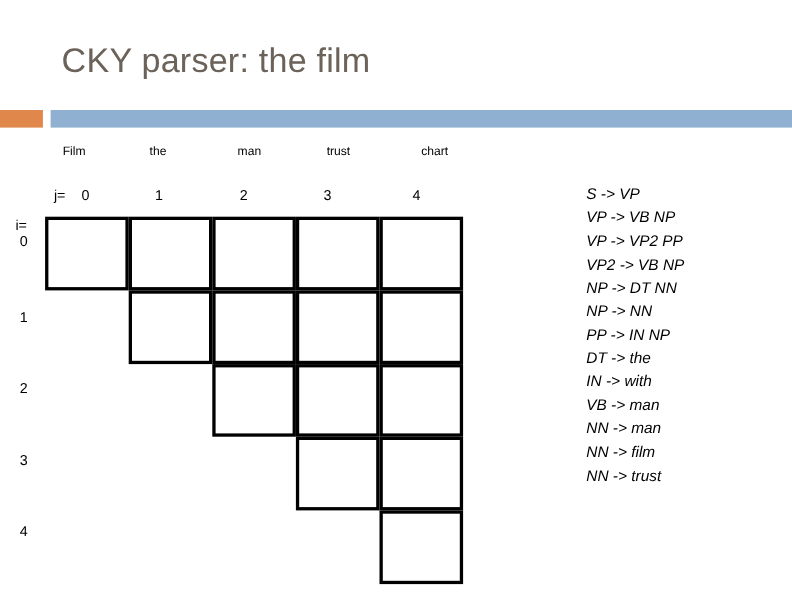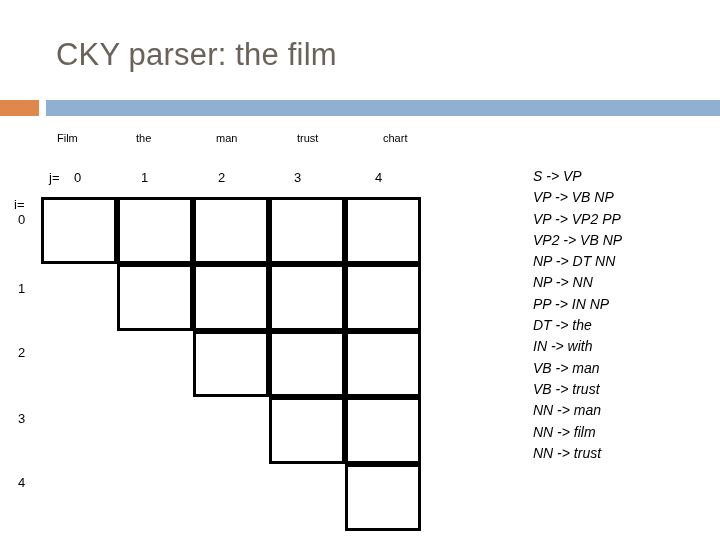--- a/index.html
+++ b/index.html
@@ -185,17 +185,16 @@
     <div class="rule">S -&gt; VP</div>
     <div class="rule">VP -&gt; VB NP</div>
     <div class="rule">VP -&gt; VP2 PP</div>
     <div class="rule">VP2 -&gt; VB NP</div>
     <div class="rule">NP -&gt; DT NN</div>
     <div class="rule">NP -&gt; NN</div>
     <div class="rule">PP -&gt; IN NP</div>
     <div class="rule">DT -&gt; the</div>
     <div class="rule">IN -&gt; with</div>
     <div class="rule">VB -&gt; man</div>
-    <div class="rule">VB -&gt; trust</div>
     <div class="rule">NN -&gt; man</div>
     <div class="rule">NN -&gt; film</div>
     <div class="rule">NN -&gt; trust</div>
   </div>
 
 </body></html>

